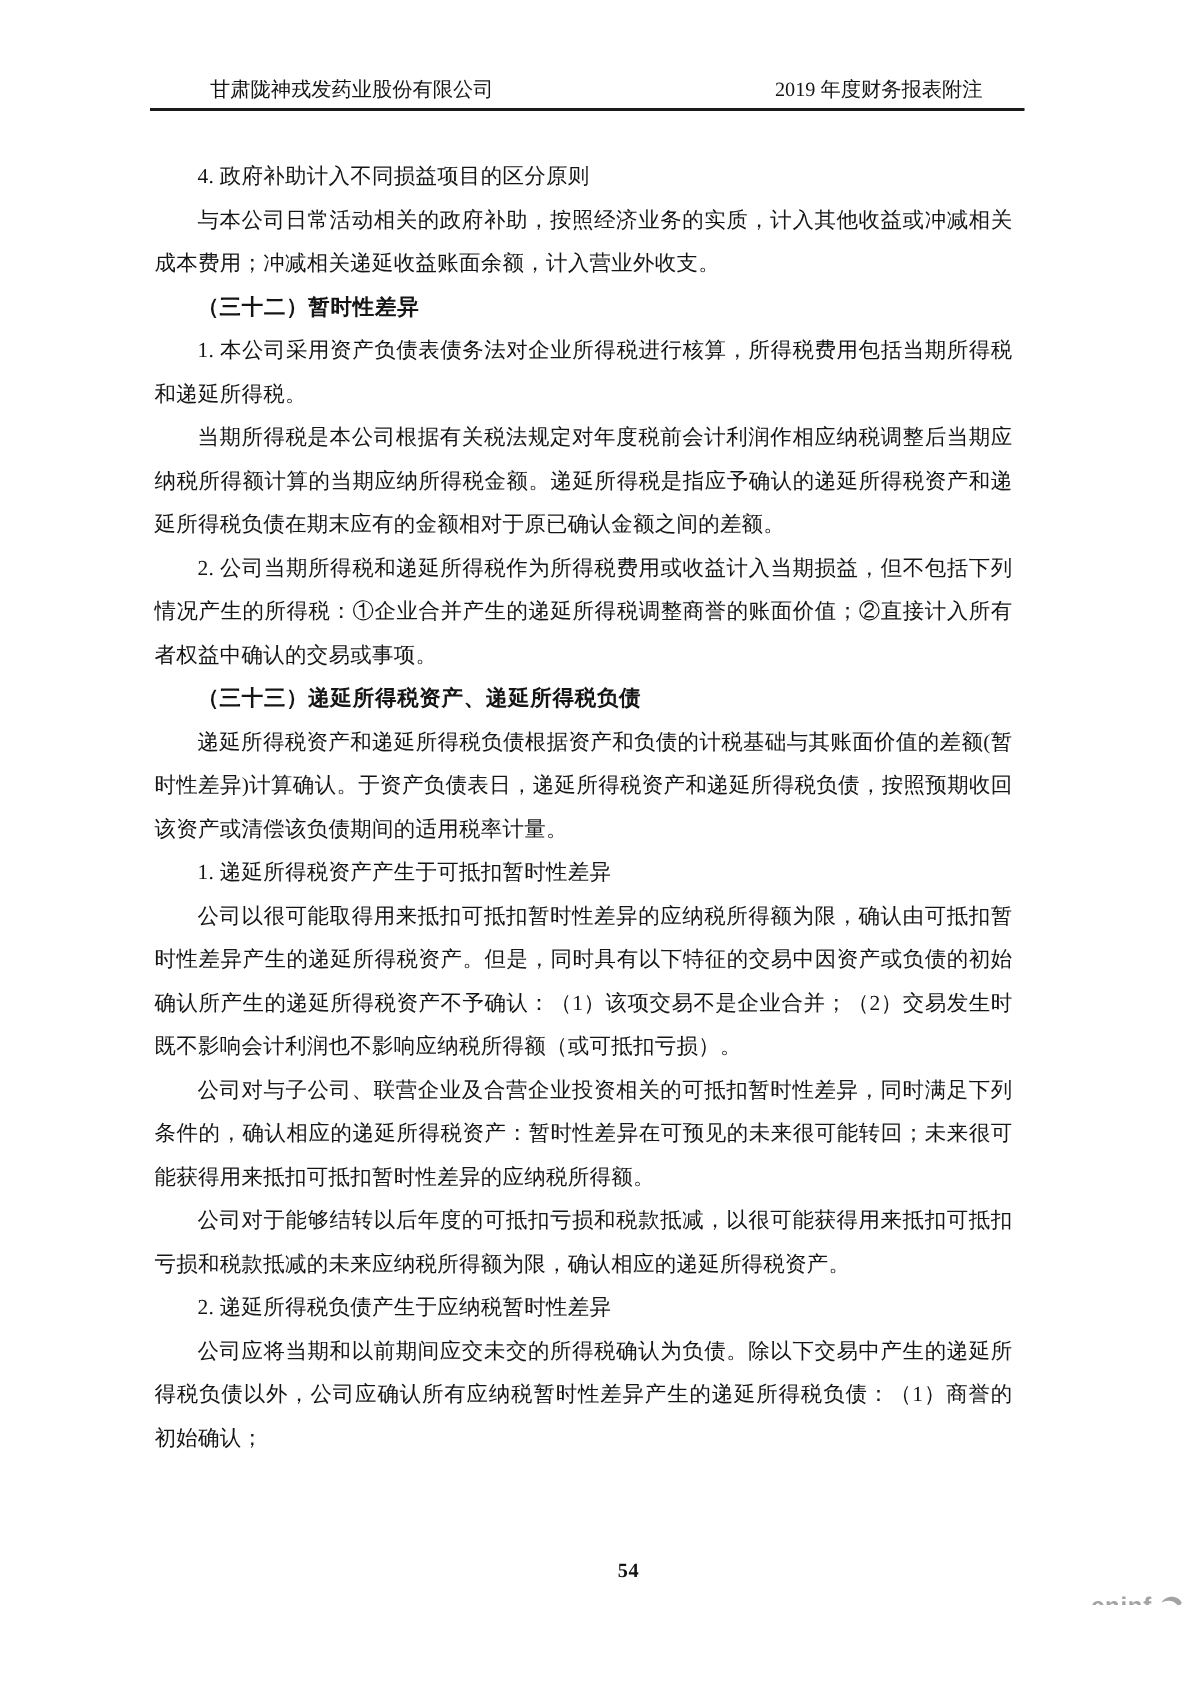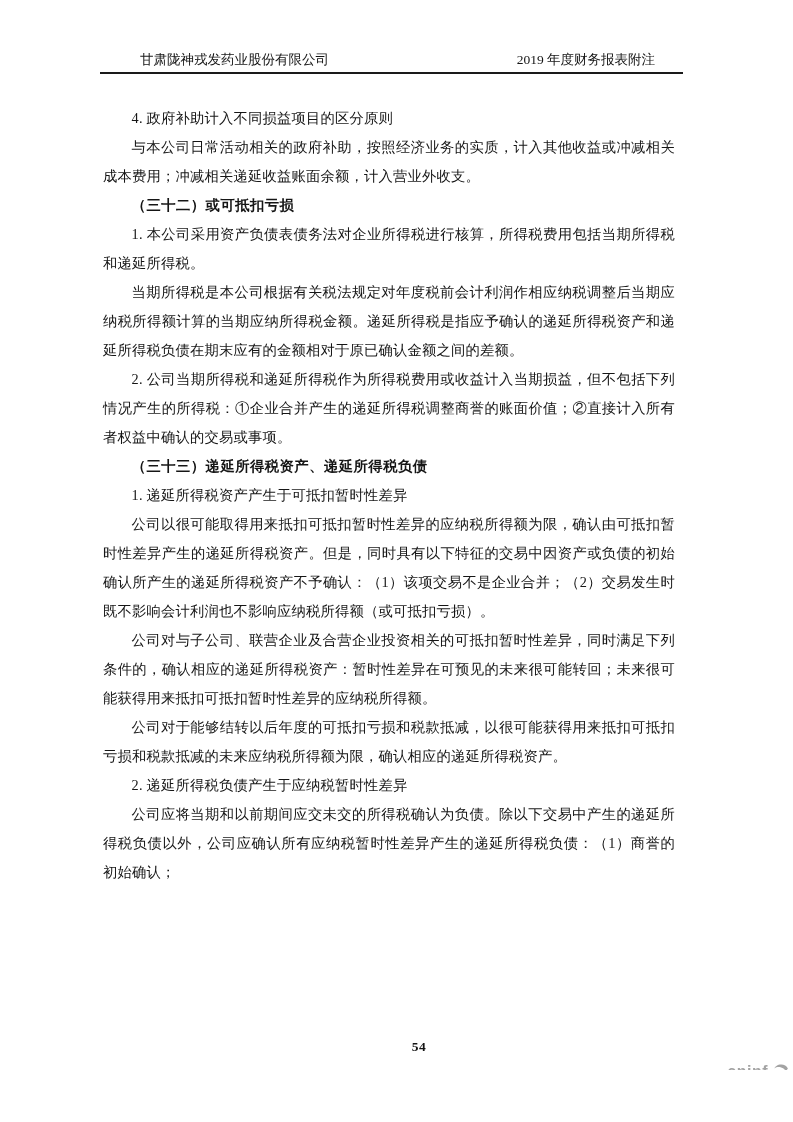--- a/index.html
+++ b/index.html
@@ -115,25 +115,26 @@
   <div class="doc-header">
     <div class="row">
       <span>甘肃陇神戎发药业股份有限公司</span>
       <span>2019 年度财务报表附注</span>
     </div>
   </div>
 
   <main class="doc-body">
       <p class="para body">4. 政府补助计入不同损益项目的区分原则</p>
       <p class="para body">与本公司日常活动相关的政府补助，按照经济业务的实质，计入其他收益或冲减相关成本费用；冲减相关递延收益账面余额，计入营业外收支。</p>
-      <p class="para heading">（三十二）或可抵扣亏损</p>
+      <p class="para heading">（三十二）暂时性差异</p>
       <p class="para body">1. 本公司采用资产负债表债务法对企业所得税进行核算，所得税费用包括当期所得税和递延所得税。</p>
       <p class="para body">当期所得税是本公司根据有关税法规定对年度税前会计利润作相应纳税调整后当期应纳税所得额计算的当期应纳所得税金额。递延所得税是指应予确认的递延所得税资产和递延所得税负债在期末应有的金额相对于原已确认金额之间的差额。</p>
       <p class="para body">2. 公司当期所得税和递延所得税作为所得税费用或收益计入当期损益，但不包括下列情况产生的所得税：①企业合并产生的递延所得税调整商誉的账面价值；②直接计入所有者权益中确认的交易或事项。</p>
       <p class="para heading">（三十三）递延所得税资产、递延所得税负债</p>
+      <p class="para body">递延所得税资产和递延所得税负债根据资产和负债的计税基础与其账面价值的差额(暂时性差异)计算确认。于资产负债表日，递延所得税资产和递延所得税负债，按照预期收回该资产或清偿该负债期间的适用税率计量。</p>
       <p class="para body">1. 递延所得税资产产生于可抵扣暂时性差异</p>
       <p class="para body">公司以很可能取得用来抵扣可抵扣暂时性差异的应纳税所得额为限，确认由可抵扣暂时性差异产生的递延所得税资产。但是，同时具有以下特征的交易中因资产或负债的初始确认所产生的递延所得税资产不予确认：（1）该项交易不是企业合并；（2）交易发生时既不影响会计利润也不影响应纳税所得额（或可抵扣亏损）。</p>
       <p class="para body">公司对与子公司、联营企业及合营企业投资相关的可抵扣暂时性差异，同时满足下列条件的，确认相应的递延所得税资产：暂时性差异在可预见的未来很可能转回；未来很可能获得用来抵扣可抵扣暂时性差异的应纳税所得额。</p>
       <p class="para body">公司对于能够结转以后年度的可抵扣亏损和税款抵减，以很可能获得用来抵扣可抵扣亏损和税款抵减的未来应纳税所得额为限，确认相应的递延所得税资产。</p>
       <p class="para body">2. 递延所得税负债产生于应纳税暂时性差异</p>
       <p class="para body">公司应将当期和以前期间应交未交的所得税确认为负债。除以下交易中产生的递延所得税负债以外，公司应确认所有应纳税暂时性差异产生的递延所得税负债：（1）商誉的初始确认；</p>
     </main>
 
   <div class="page-number">54</div>
 

